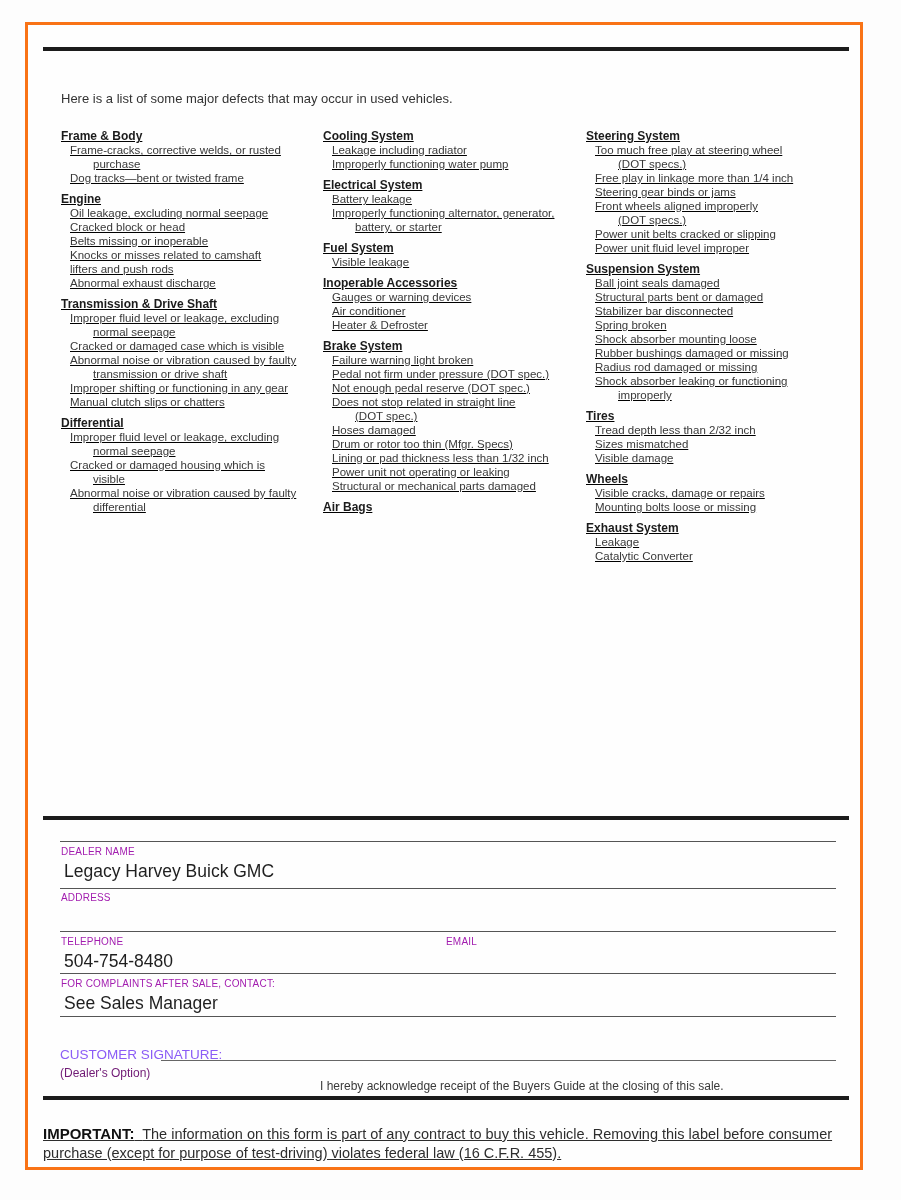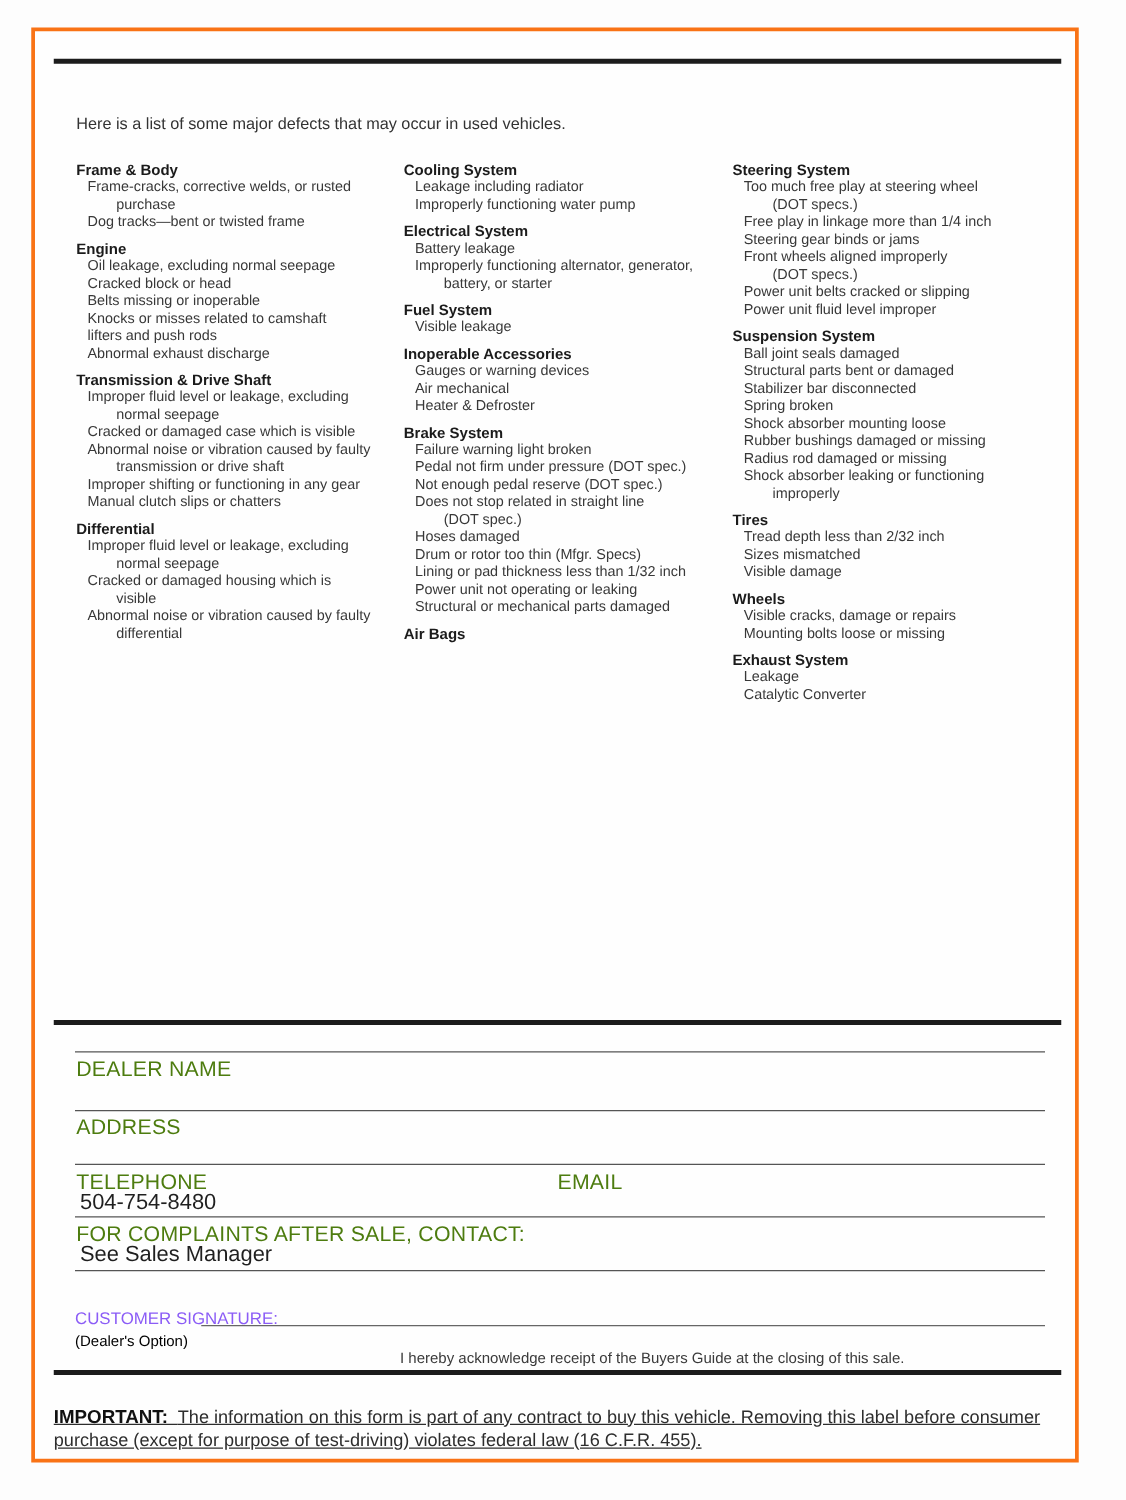--- a/index.html
+++ b/index.html
@@ -19,48 +19,48 @@
   .bar.mid{top:791px;}
   .bar.bottom{top:1071px;}
   
   .intro{
     position:absolute;left:33px;top:53px;width:760px;
     font-size:13px;color:#333;
   }
   
   .columns{
     position:absolute;left:33px;top:104px;width:795px;
-    display:flex;align-items:flex-start;
+    display:flex;align-items:flex-start;text-decoration:underline;
   }
   .col{flex:0 0 auto;}
   .col:nth-child(1){width:262px;}
   .col:nth-child(2){width:263px;}
   .col:nth-child(3){width:268px;}
   .sec-title{
     font-size:12px;font-weight:bold;color:#1b1b1b;
     line-height:14px;margin-top:7px;
   }
   .col .sec-title:first-child{margin-top:0;}
   .line{
     font-size:11.5px;color:#383838;line-height:14px;
     padding-left:9px;white-space:nowrap;
   }
   .line.cont{padding-left:32px;}
   
   .rule{position:absolute;left:32px;width:776px;height:1px;background:#555;}
   .flabel{
-    position:absolute;font-size:17px;color:#4d7c0f;letter-spacing:.2px;
+    position:absolute;font-size:10px;color:#a21caf;letter-spacing:.2px;
     white-space:nowrap;
   }
   .fvalue{
     position:absolute;font-size:17.5px;color:#1f1f1f;white-space:nowrap;
   }
   .sig-label{position:absolute;left:32px;top:1022px;font-size:13.5px;color:#8b5cf6;white-space:nowrap;}
   .sig-line{position:absolute;left:133px;top:1035px;width:675px;height:1px;background:#666;}
-  .sig-sub{position:absolute;left:32px;top:1041px;font-size:12px;color:#000000;}
+  .sig-sub{position:absolute;left:32px;top:1041px;font-size:12px;color:#701a75;}
   .sig-ack{position:absolute;left:292px;top:1054px;font-size:12px;color:#3a3a3a;white-space:nowrap;}
   
   .important{
     position:absolute;left:15px;top:1084px;width:806px;
     font-size:14.5px;color:#2d2d2d;line-height:19px;text-decoration:underline;
   }
   .important b{color:#111;font-size:15px;}
 </style>
 </head>
 <body>
@@ -105,21 +105,21 @@
         <div class="line">Leakage including radiator</div>
         <div class="line">Improperly functioning water pump</div>
         <div class="sec-title">Electrical System</div>
         <div class="line">Battery leakage</div>
         <div class="line">Improperly functioning alternator, generator,</div>
         <div class="line cont">battery, or starter</div>
         <div class="sec-title">Fuel System</div>
         <div class="line">Visible leakage</div>
         <div class="sec-title">Inoperable Accessories</div>
         <div class="line">Gauges or warning devices</div>
-        <div class="line">Air mechanical</div>
+        <div class="line">Air conditioner</div>
         <div class="line">Heater &amp; Defroster</div>
         <div class="sec-title">Brake System</div>
         <div class="line">Failure warning light broken</div>
         <div class="line">Pedal not firm under pressure (DOT spec.)</div>
         <div class="line">Not enough pedal reserve (DOT spec.)</div>
         <div class="line">Does not stop related in straight line</div>
         <div class="line cont">(DOT spec.)</div>
         <div class="line">Hoses damaged</div>
         <div class="line">Drum or rotor too thin (Mfgr. Specs)</div>
         <div class="line">Lining or pad thickness less than 1/32 inch</div>
@@ -157,20 +157,21 @@
         <div class="sec-title">Exhaust System</div>
         <div class="line">Leakage</div>
         <div class="line">Catalytic Converter</div>
       </div>
     </div>
 
   <div class="bar mid"></div>
 
   <div class="rule" style="top:816px"></div>
   <div class="flabel" style="left:33px;top:821px">DEALER NAME</div>
+  <div class="fvalue" style="left:36px;top:836px">Legacy Harvey Buick GMC</div>
 
   <div class="rule" style="top:863px"></div>
   <div class="flabel" style="left:33px;top:867px">ADDRESS</div>
 
   <div class="rule" style="top:906px"></div>
   <div class="flabel" style="left:33px;top:911px">TELEPHONE</div>
   <div class="flabel" style="left:418px;top:911px">EMAIL</div>
   <div class="fvalue" style="left:36px;top:926px">504-754-8480</div>
   <div class="fvalue" style="left:421px;top:926px"></div>
 

